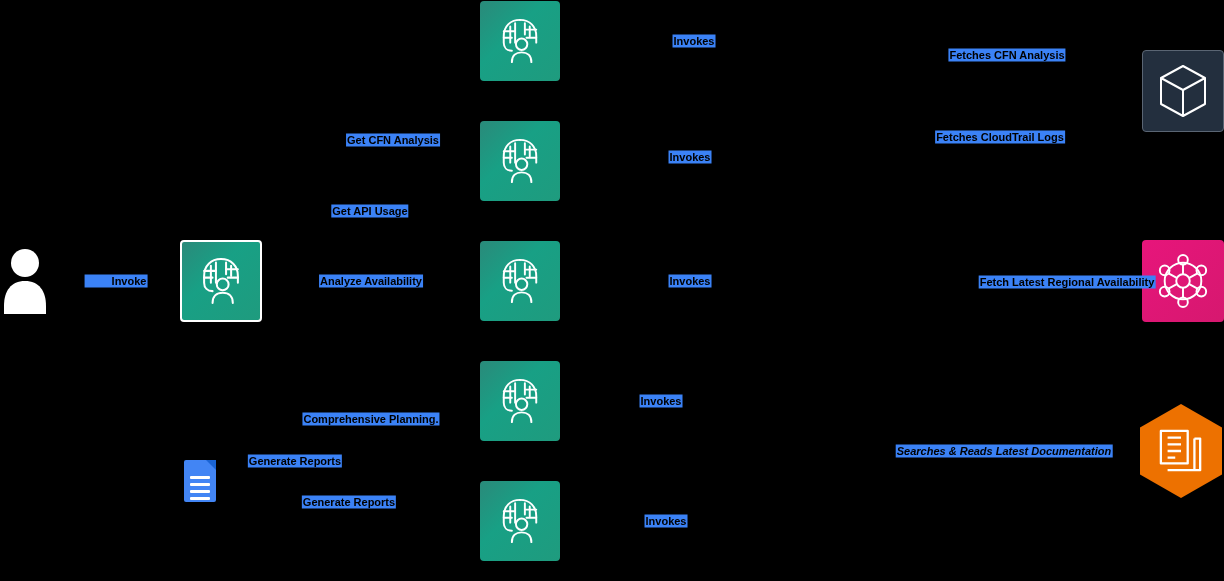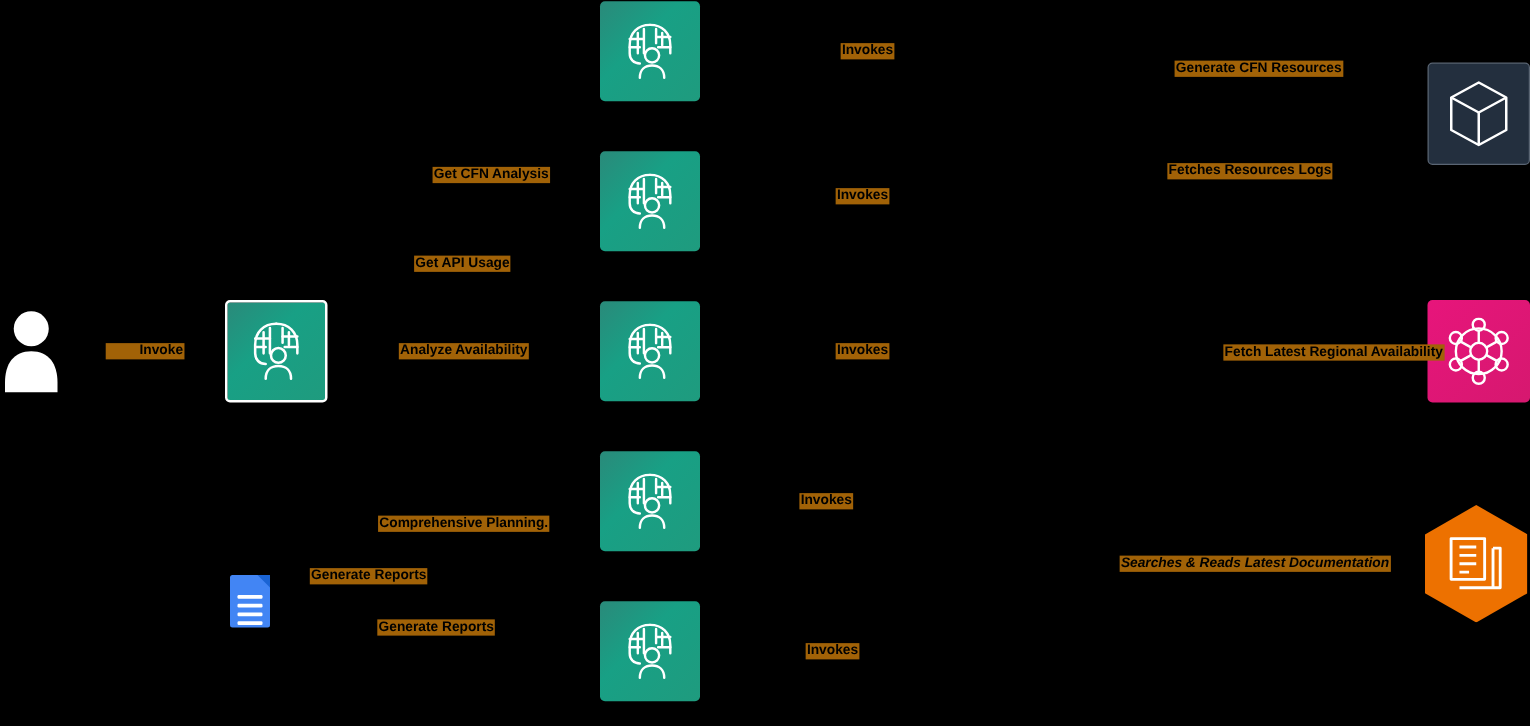--- a/index.html
+++ b/index.html
@@ -93,21 +93,21 @@
     display: block;
     height: 3px;
     background: #ffffff;
     margin-bottom: 4px;
     border-radius: 1px;
   }
   
   .edge-label {
     position: absolute;
     color: #000000;
-    background: #a16207;
+    background: #3b82f6;
     font-size: 11px;
     font-weight: bold;
     line-height: 13px;
     text-align: left;
     white-space: pre;
     padding: 0 1px;
     transform: translate(-50%, -50%);
   }
 </style>
 </head>
@@ -252,18 +252,18 @@
   <div class="edge-label" style="left:370px; top:211px;">Get API Usage</div>
   <div class="edge-label" style="left:371px; top:281px;">Analyze Availability</div>
   <div class="edge-label" style="left:371px; top:419px;">Comprehensive Planning.</div>
   <div class="edge-label" style="left:295px; top:461px;">Generate Reports</div>
   <div class="edge-label" style="left:349px; top:502px;">Generate Reports</div>
   <div class="edge-label" style="left:694px; top:41px;">Invokes</div>
   <div class="edge-label" style="left:690px; top:157px;">Invokes</div>
   <div class="edge-label" style="left:690px; top:281px;">Invokes</div>
   <div class="edge-label" style="left:661px; top:401px;">Invokes</div>
   <div class="edge-label" style="left:666px; top:521px;">Invokes</div>
-  <div class="edge-label" style="left:1007px; top:55px;">Generate CFN Resources</div>
-  <div class="edge-label" style="left:1000px; top:137px;">Fetches Resources Logs</div>
+  <div class="edge-label" style="left:1007px; top:55px;">Fetches CFN Analysis</div>
+  <div class="edge-label" style="left:1000px; top:137px;">Fetches CloudTrail Logs</div>
   <div class="edge-label" style="left:1033px; top:282px;margin-left:34px;">Fetch Latest Regional Availability</div>
   <div class="edge-label" style="left:1004px; top:451px;font-style:italic;">Searches &amp; Reads Latest Documentation</div>
 
 </div>
 
 </body></html>

